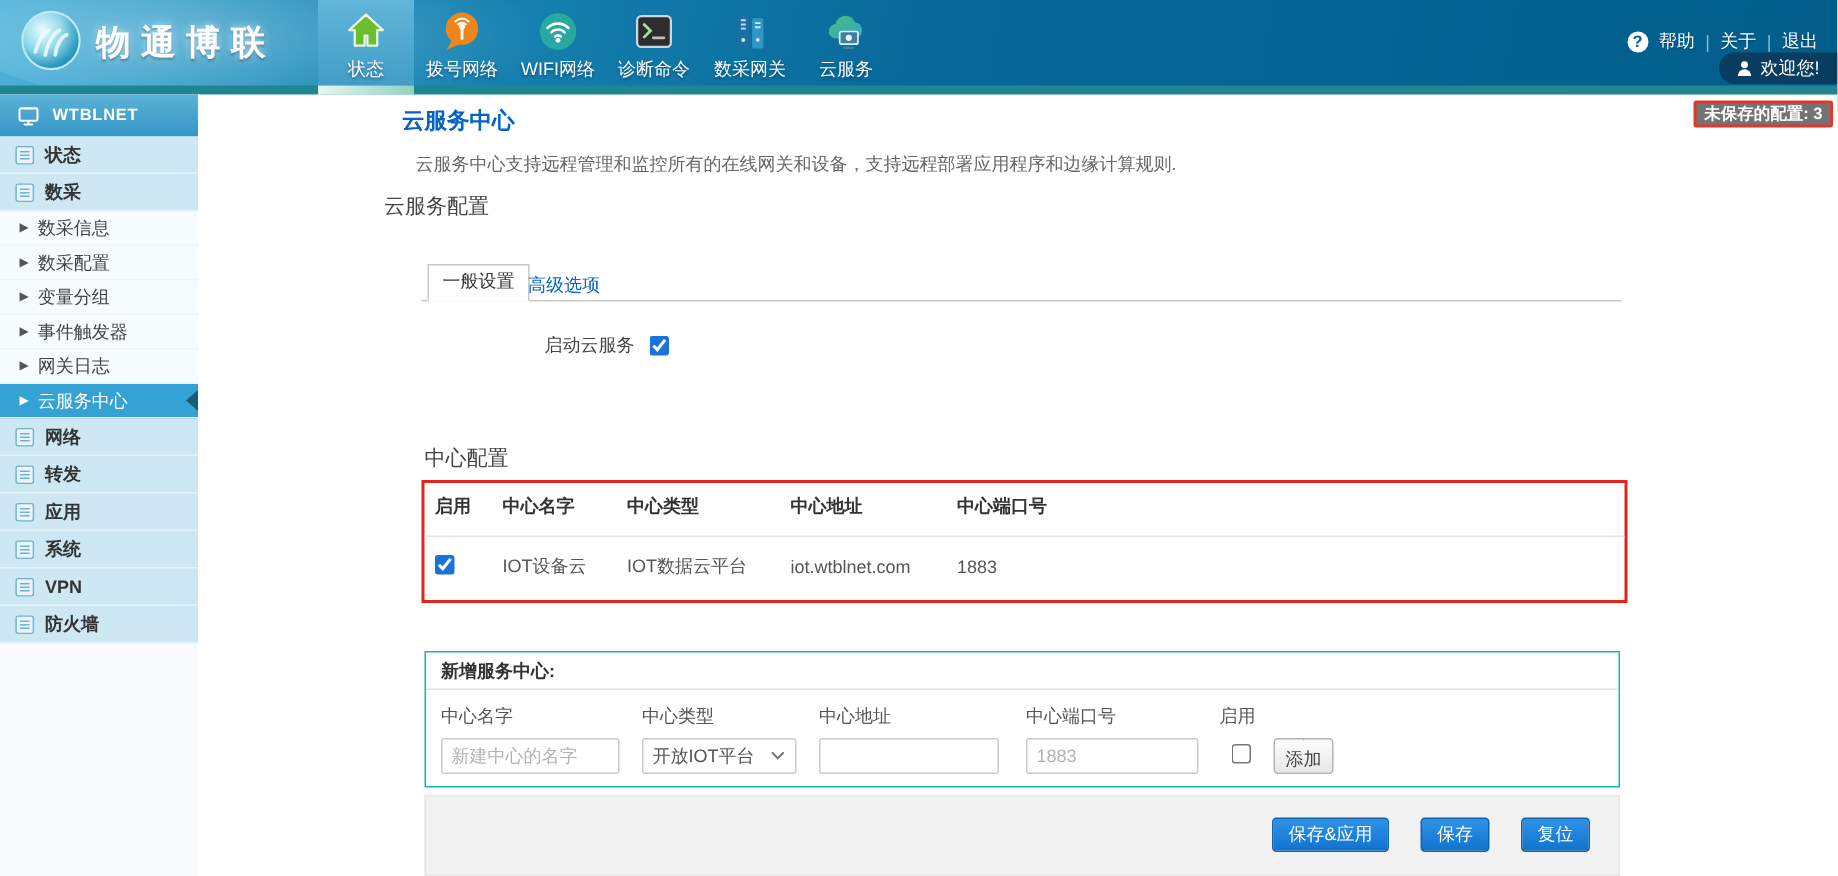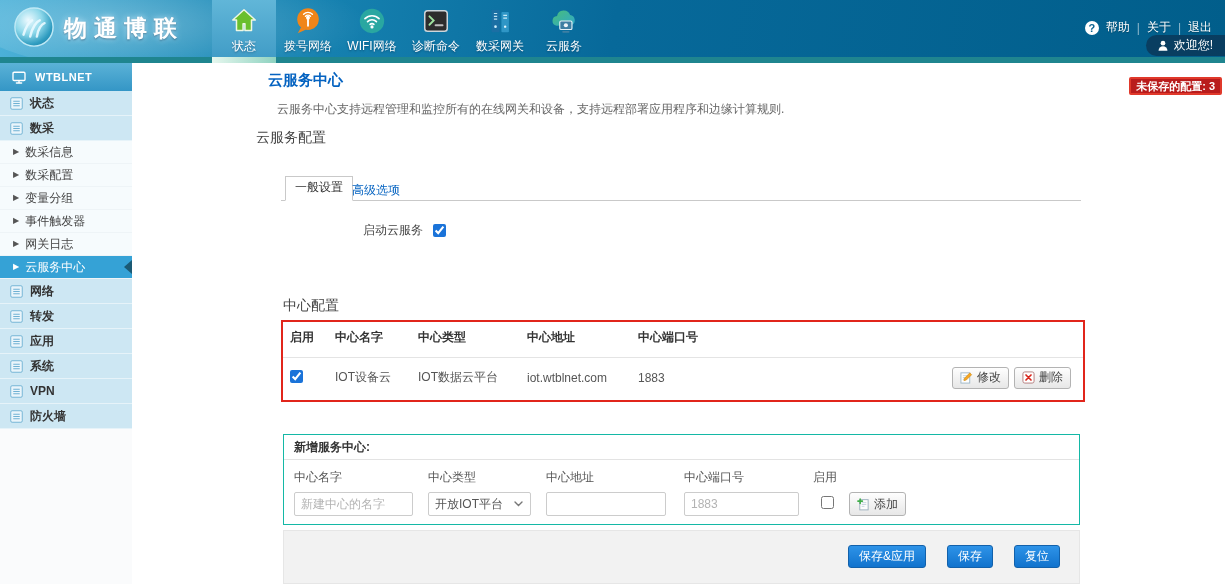--- a/index.html
+++ b/index.html
@@ -52,21 +52,21 @@
     font-weight:bold;color:#333;border-bottom:1px solid #e6f3f9;cursor:pointer;}
   .sb-sub{height:22px;background:#f6fbfd;display:flex;align-items:center;gap:6px;padding-left:13px;
     color:#444;border-bottom:1px solid #eef4f7;cursor:pointer;position:relative;}
   .caret{font-size:8px;color:#555;line-height:1;}
   .sb-sub.active{background:#35a2d6;color:#fff;}
   .sb-sub.active .caret{color:#fff;}
   .active-marker{position:absolute;right:0;top:50%;transform:translateY(-50%);width:0;height:0;
     border-top:7px solid transparent;border-bottom:7px solid transparent;border-right:8px solid #1b5a74;}
   
   .main{position:absolute;left:132px;top:63px;width:1093px;height:521px;background:#fff;}
-  .badge{position:absolute;right:3px;top:14px;background:#b91c1c;border:2px solid #e0392b;border-radius:2px;
+  .badge{position:absolute;right:3px;top:4px;background:#737373;border:2px solid #e0392b;border-radius:2px;
     color:#fff;font-size:11px;font-weight:bold;padding:0 5px;line-height:14px;}
   .page-title{position:absolute;left:136px;top:8px;color:#0563c1;font-size:15px;font-weight:bold;}
   .page-desc{position:absolute;left:145px;top:38px;color:#666;}
   .sec-head{position:absolute;color:#444;font-size:14px;}
   .sec-cloud{left:124px;top:66px;}
   .sec-center{left:151px;top:234px;}
   .tabbar{position:absolute;left:149px;top:114px;width:800px;height:23px;border-bottom:1px solid #c9c9c9;}
   .tab-active{position:absolute;left:4px;bottom:-1px;height:23px;line-height:21px;padding:0 9px;
     background:#fff;border:1px solid #c9c9c9;border-bottom:1px solid #fff;color:#333;cursor:pointer;}
   .tab-link{position:absolute;left:71px;bottom:1px;color:#0563c1;cursor:pointer;}
@@ -85,21 +85,21 @@
   .panel{position:absolute;left:151px;top:355px;width:795px;height:89px;border:1px solid #14b8a6;background:#fff;margin-top:16px;}
   .panel-title{height:24px;line-height:24px;border-bottom:1px solid #e3e3e3;padding-left:10px;font-weight:bold;color:#333;}
   .flabel{position:absolute;top:34px;color:#555;}
   .finput{position:absolute;top:57px;height:24px;border:1px solid #ccc;border-radius:2px;padding:0 6px;
     color:#555;font-size:12px;font-family:inherit;background:#fff;box-sizing:border-box;}
   .finput::placeholder{color:#b3b3b3;}
   .fselect{position:absolute;top:57px;height:24px;border:1px solid #ccc;border-radius:2px;background:#fff;
     display:flex;align-items:center;padding:0 6px;color:#555;cursor:pointer;box-sizing:border-box;}
   .fselect .chev{position:absolute;right:7px;top:8px;}
   .fcheck{position:absolute;left:537px;top:61px;}
-  .addbtn{position:absolute;left:565px;top:57px;height:24px;}
+  .addbtn{position:absolute;left:565px;top:57px;height:24px;flex-direction:column;}
   
   .footer-bar{position:absolute;left:151px;top:467px;width:795px;height:52px;background:#f2f2f2;border:1px solid #e6e6e6;}
   .fbtns{position:absolute;right:19px;top:14px;display:flex;gap:21px;}
   .bbtn{height:23px;padding:0 10px;border:1px solid #1261ab;border-radius:3px;color:#fff;cursor:pointer;
     background:linear-gradient(#2e93e8,#1173cd);font-size:12px;display:inline-flex;align-items:center;font-family:inherit;}
 </style>
 </head>
 <body>
 
 <div class="header">
@@ -324,37 +324,20 @@
       <span>中心端口号</span>
       <span></span>
     </div>
     <div class="ct-gap"></div>
     <div class="ct-grid ct-row">
       <span><input type="checkbox" checked="" style=""></span>
       <span>IOT设备云</span>
       <span>IOT数据云平台</span>
       <span>iot.wtblnet.com</span>
       <span>1883</span>
-      <span class="row-actions">
-        <button class="gbtn">
-          <svg width="13" height="13" viewBox="0 0 14 14">
-            <rect x="1" y="2" width="9.5" height="11" fill="#fff" stroke="#9db6c6"></rect>
-            <path d="M3 5h5.5M3 7h5.5M3 9h3.5" stroke="#c3d5e0" stroke-width="1"></path>
-            <path d="M6.8 9.8 12.6 4l-2-2L4.8 7.8 4.2 10.4z" fill="#f5a623" stroke="#c77d00" stroke-width=".5"></path>
-          </svg>
-          <span>修改</span>
-        </button>
-        <button class="gbtn">
-          <svg width="13" height="13" viewBox="0 0 14 14">
-            <rect x="1" y="1" width="12" height="12" rx="2" fill="#fff" stroke="#b27b7b"></rect>
-            <path d="M4.3 4.3l5.4 5.4M9.7 4.3 4.3 9.7" stroke="#d9261c" stroke-width="1.8" stroke-linecap="round"></path>
-          </svg>
-          <span>删除</span>
-        </button>
-      </span>
     </div>
   </div>
 
   <div class="panel">
     <div class="panel-title">新增服务中心:</div>
 
     <span class="flabel" style="left:10px">中心名字</span>
     <span class="flabel" style="left:144px">中心类型</span>
     <span class="flabel" style="left:262px">中心地址</span>
     <span class="flabel" style="left:400px">中心端口号</span>

